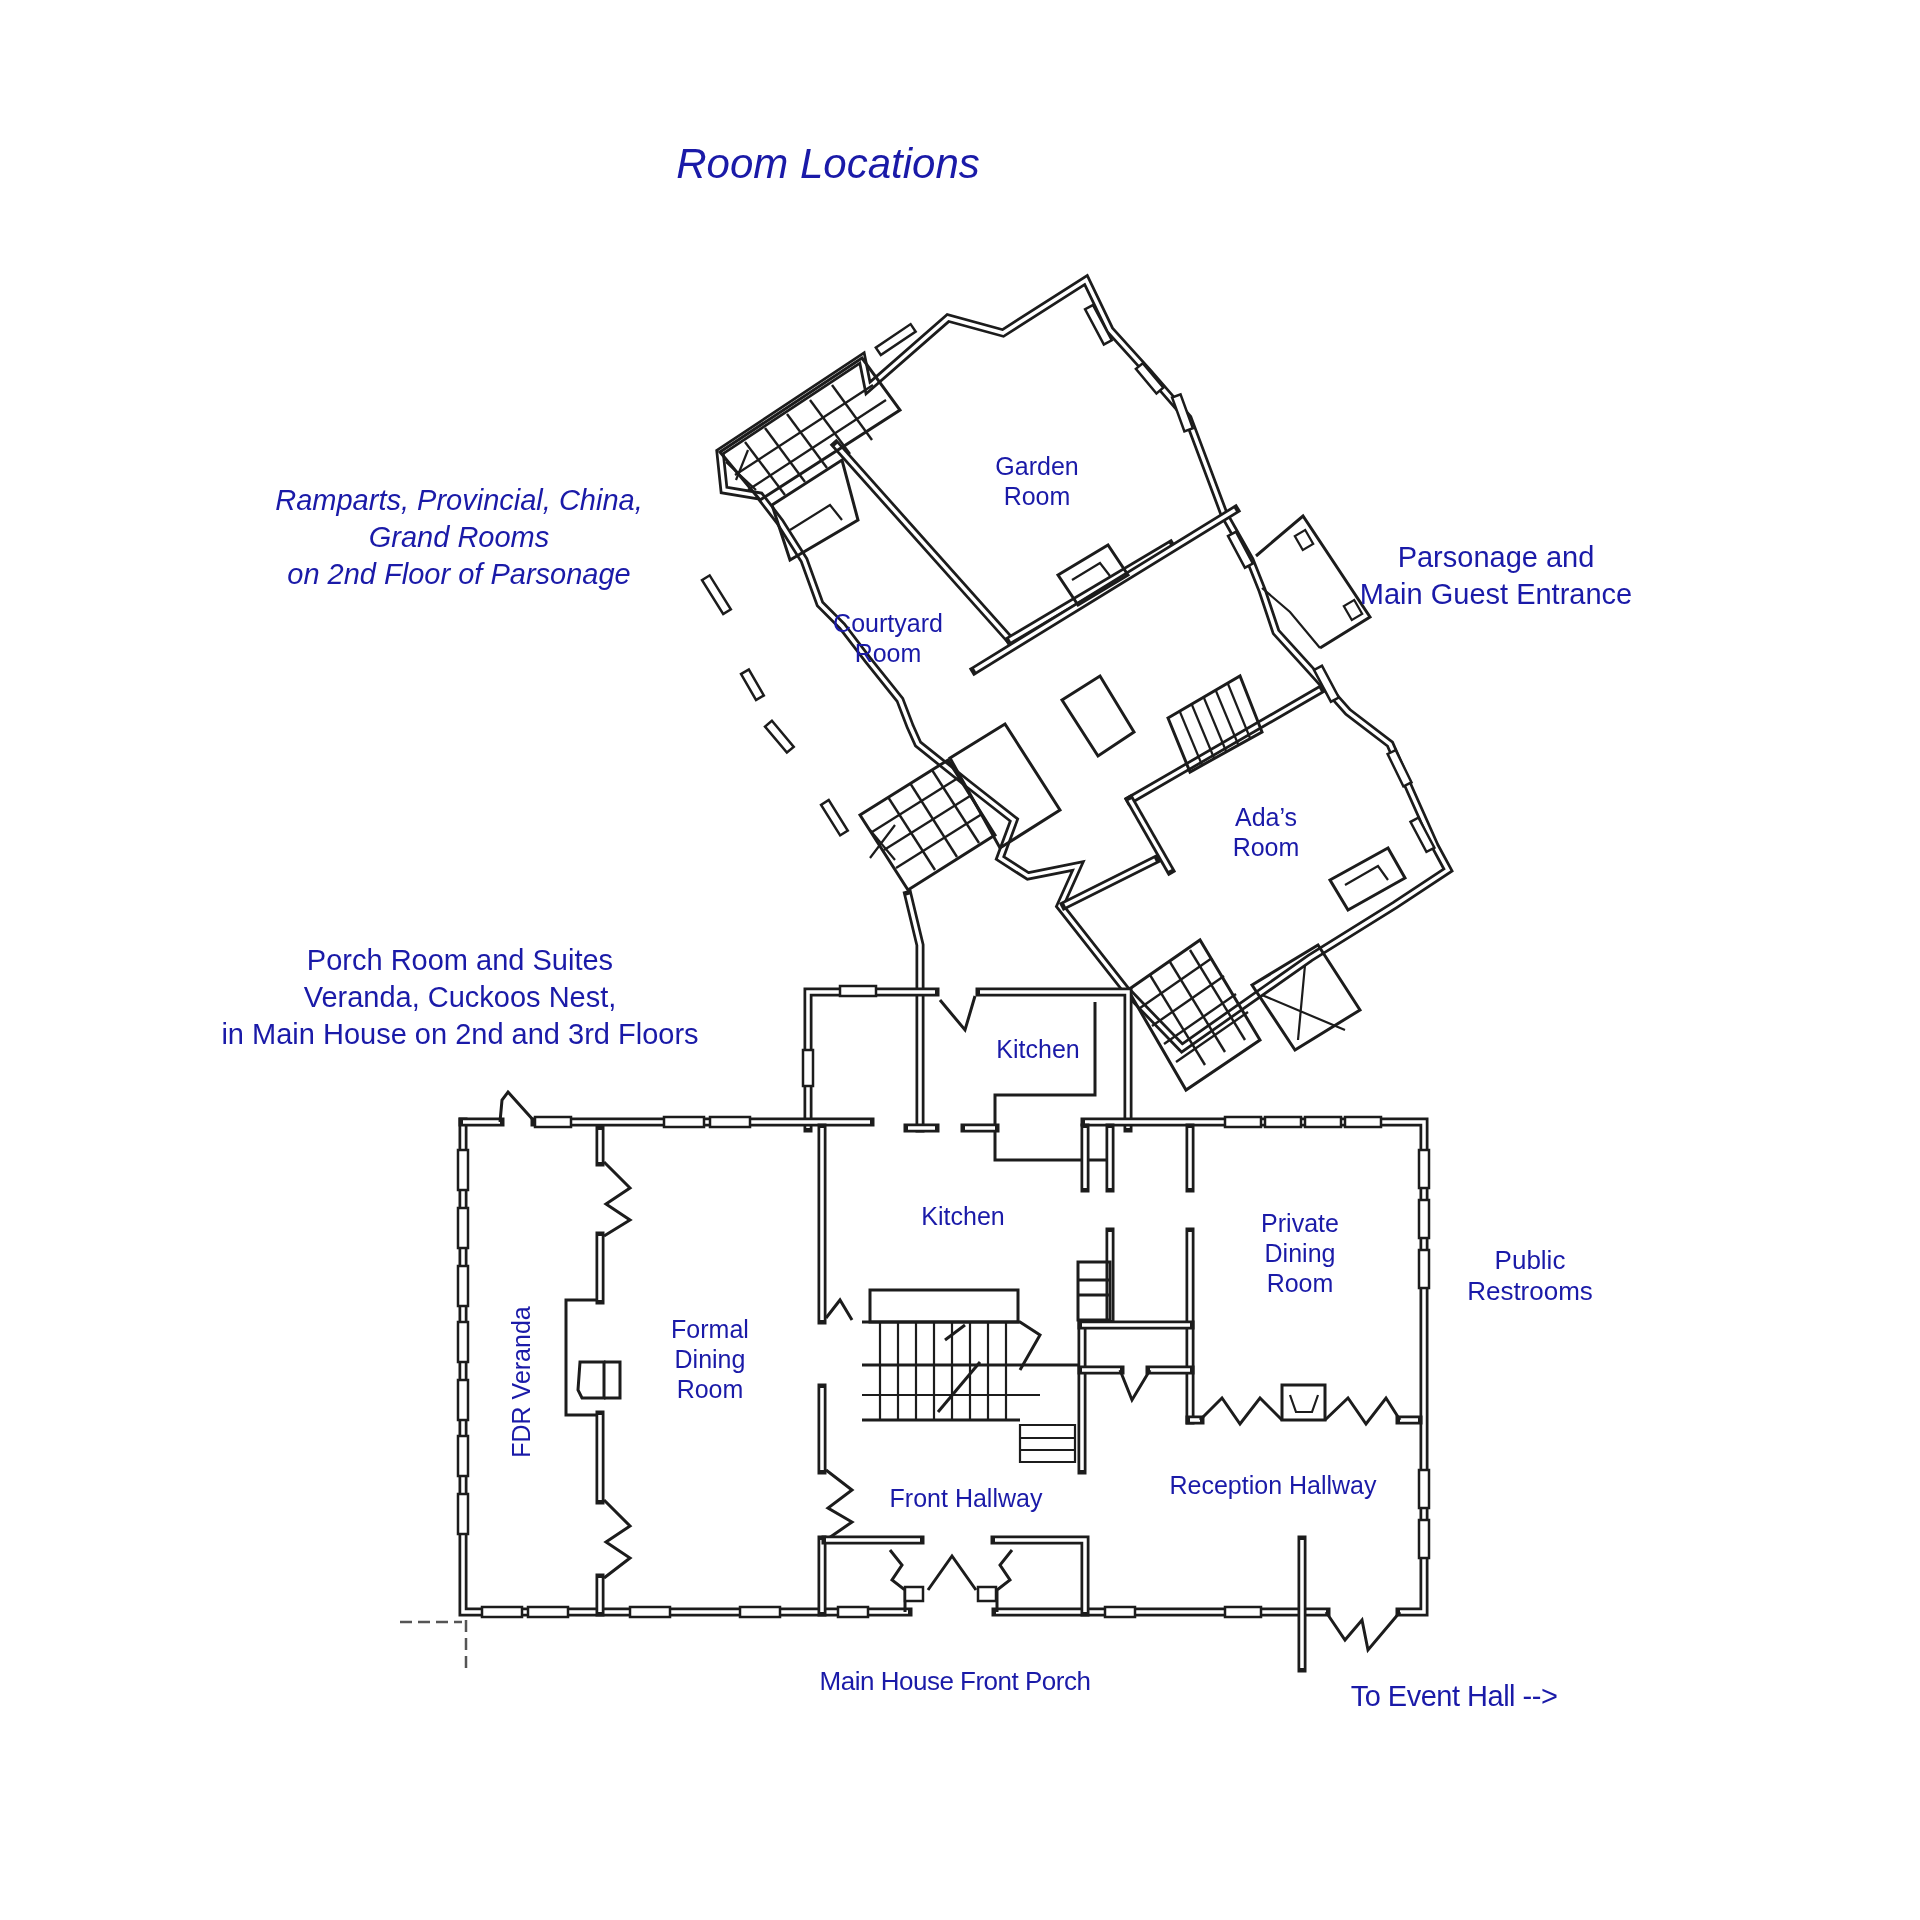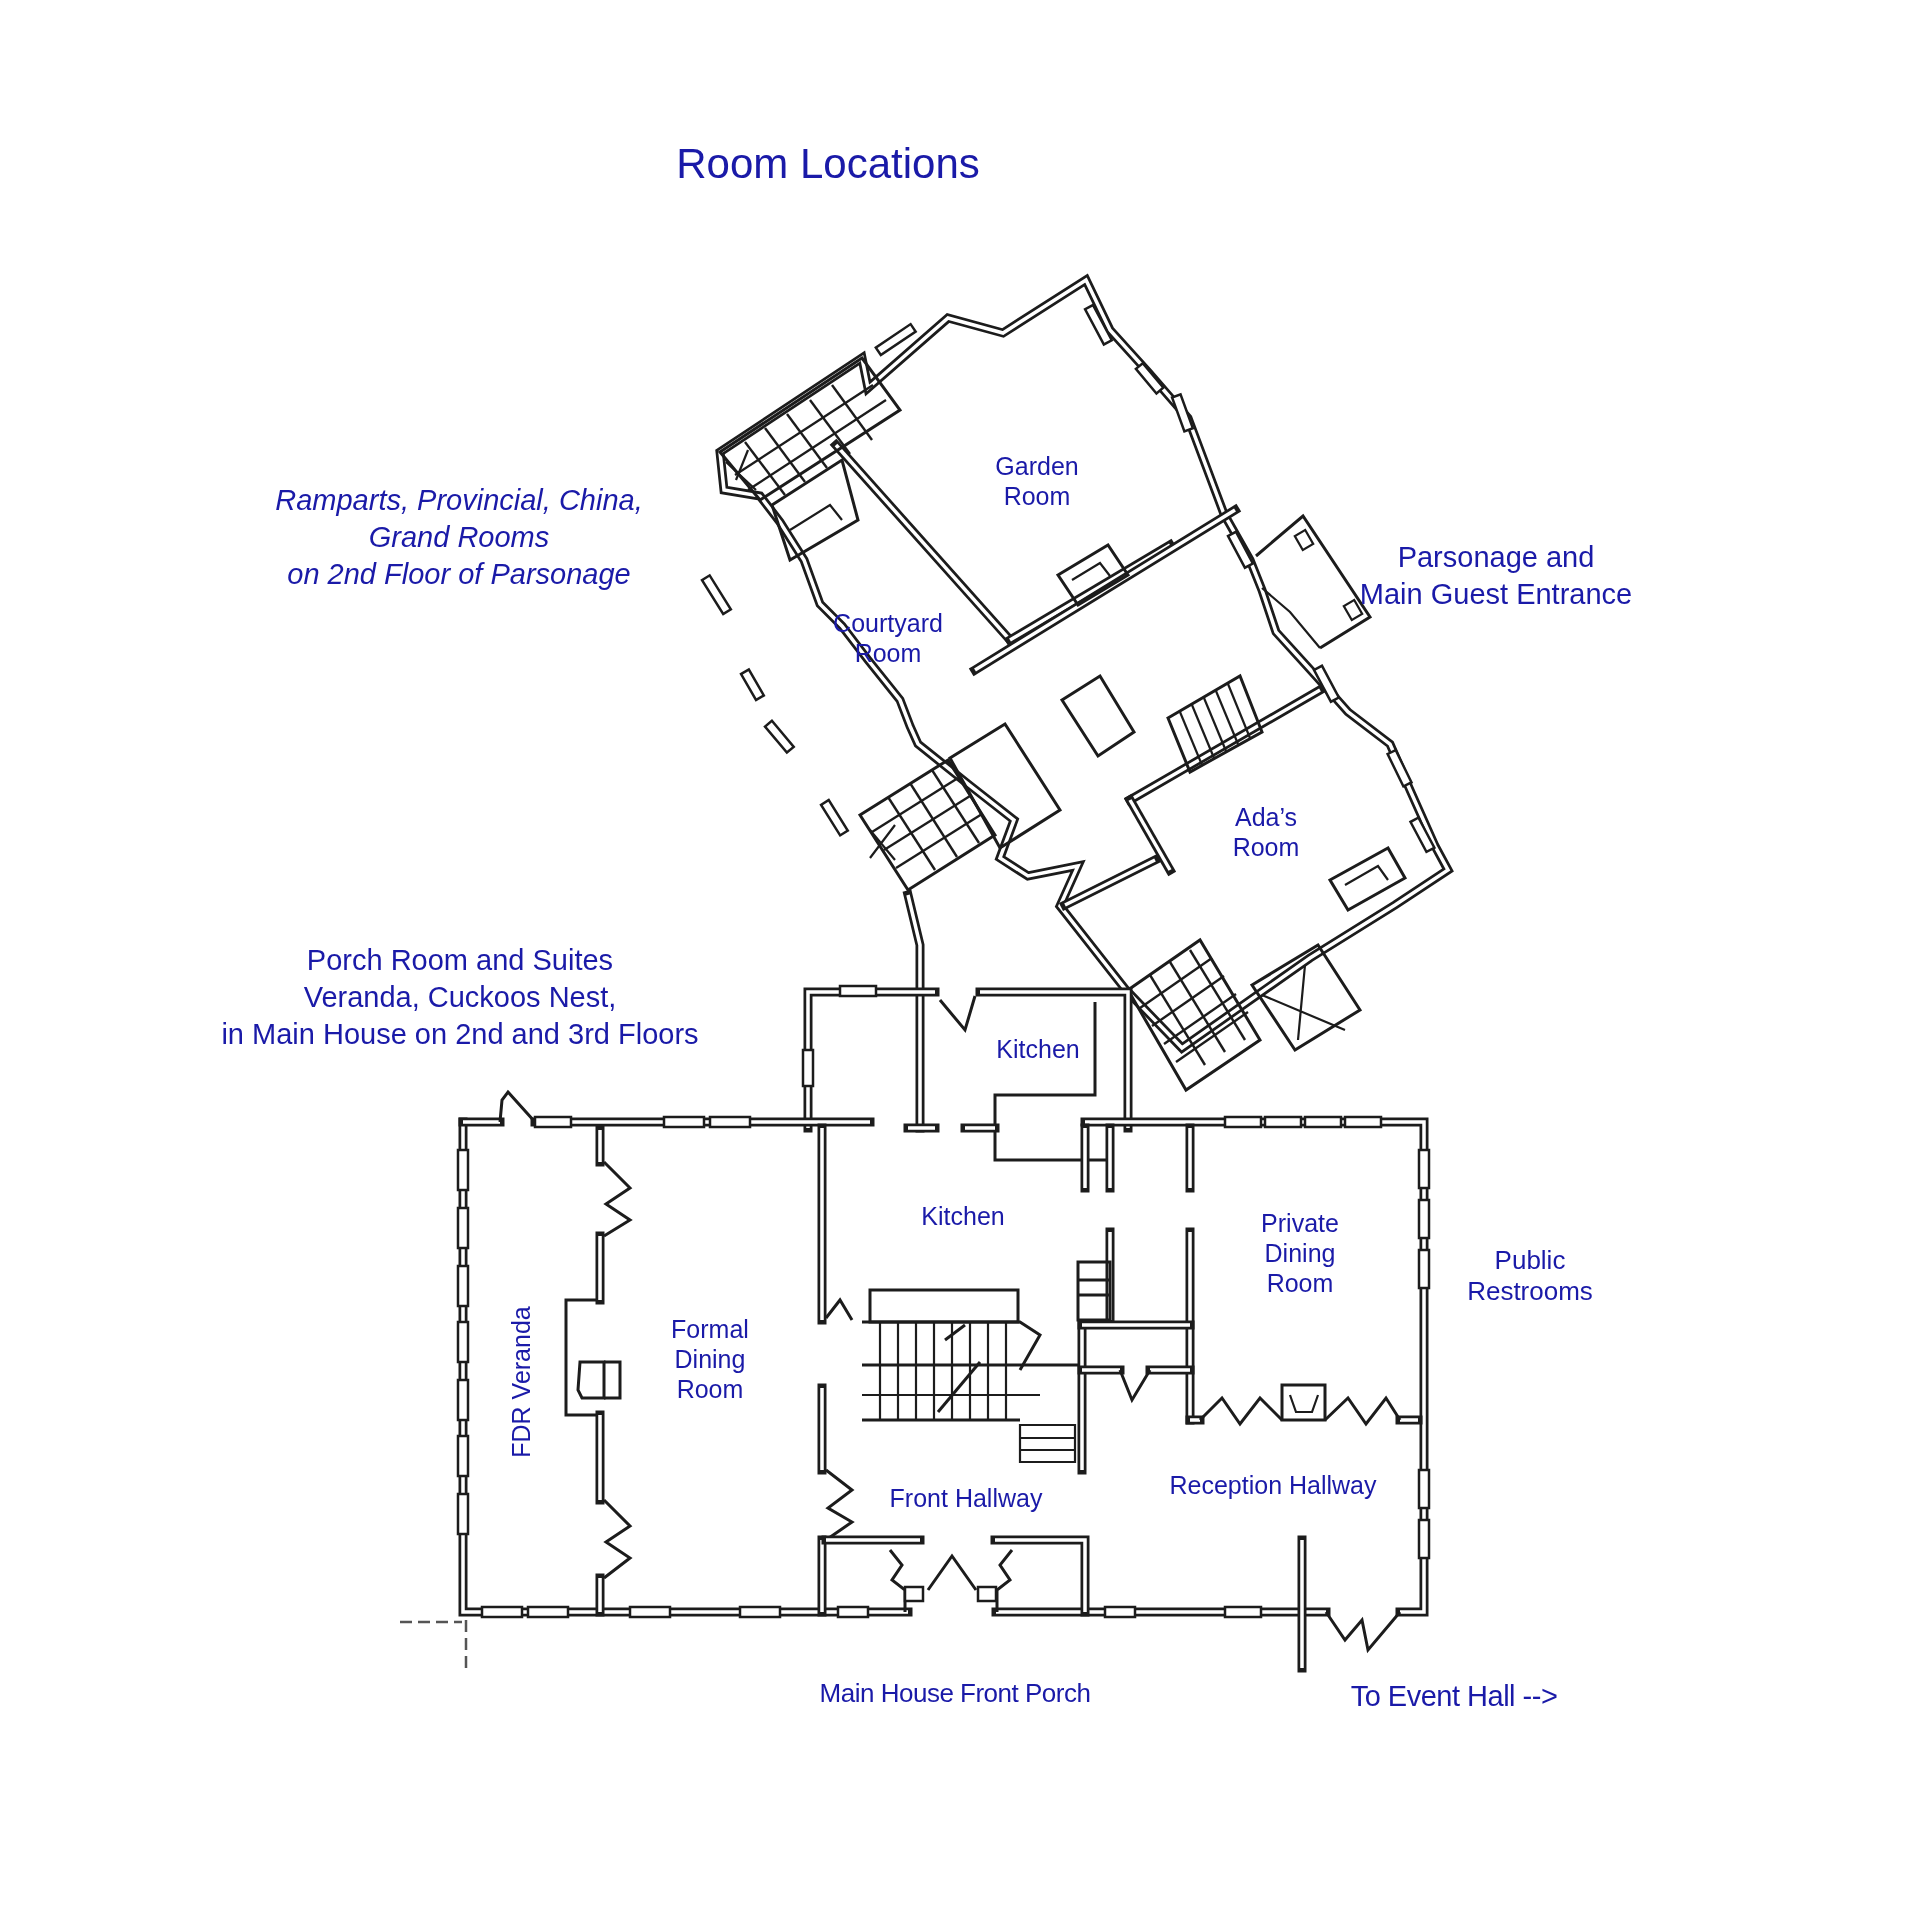--- a/index.html
+++ b/index.html
@@ -1,19 +1,19 @@
 <!DOCTYPE html>
 <html><head>
 <meta charset="utf-8">
 <style>
   html, body { margin: 0; padding: 0; background: #ffffff; }
   body { width: 1920px; height: 1920px; position: relative; overflow: hidden;
          font-family: "Liberation Sans", "DejaVu Sans", sans-serif; }
   .title { position: absolute; left: 0; width: 1656px; top: 140px; text-align: center;
-           font-size: 42px; color: #1a1aa8; }
+           font-size: 42px; color: #1a1aa8; font-style: italic; }
   .label { position: absolute; color: #1a1aa8; text-align: center; white-space: nowrap;
            transform: translate(-50%, -50%); line-height: 1.2; }
   .label.room { font-size: 25px; }
   .label.note { font-size: 29px; line-height: 1.27; }
   .label.rot { transform: translate(-50%, -50%) rotate(-90deg); }
   .label.narrow { font-size: 26px; letter-spacing: -0.5px; }
   svg.plan { position: absolute; left: 0; top: 0; width: 1920px; height: 1920px; }
   .w { fill: none; stroke: #1c1c1c; stroke-width: 9; stroke-linejoin: miter; stroke-linecap: square; }
   .wi { fill: none; stroke: #ffffff; stroke-width: 3.5; stroke-linejoin: miter; stroke-linecap: butt; }
   .ln { fill: none; stroke: #1c1c1c; stroke-width: 3; stroke-linejoin: miter; }
@@ -276,21 +276,21 @@
   <div>Porch Room and Suites</div>
   <div>Veranda, Cuckoos Nest,</div>
   <div>in Main House on 2nd and 3rd Floors</div>
 </div>
 
 <div class="label room" style="left:1530px; top:1231px; font-size:26px;margin-top:45px;">
   <div>Public</div>
   <div>Restrooms</div>
 </div>
 
-<div class="label narrow" style="left:955px; top:1682px;margin-top:12px;">Main House Front Porch</div>
+<div class="label narrow" style="left:955px; top:1682px;">Main House Front Porch</div>
 <div class="label narrow" style="left:1454px; top:1696px; font-size:29px;">To Event Hall --&gt;</div>
 
 <div class="label room" style="left:1037px; top:436px;margin-top:45px;">
   <div>Garden</div>
   <div>Room</div>
 </div>
 <div class="label room" style="left:872px; top:638px;margin-left:16px;">
   <div>Courtyard</div>
   <div>Room</div>
 </div>

